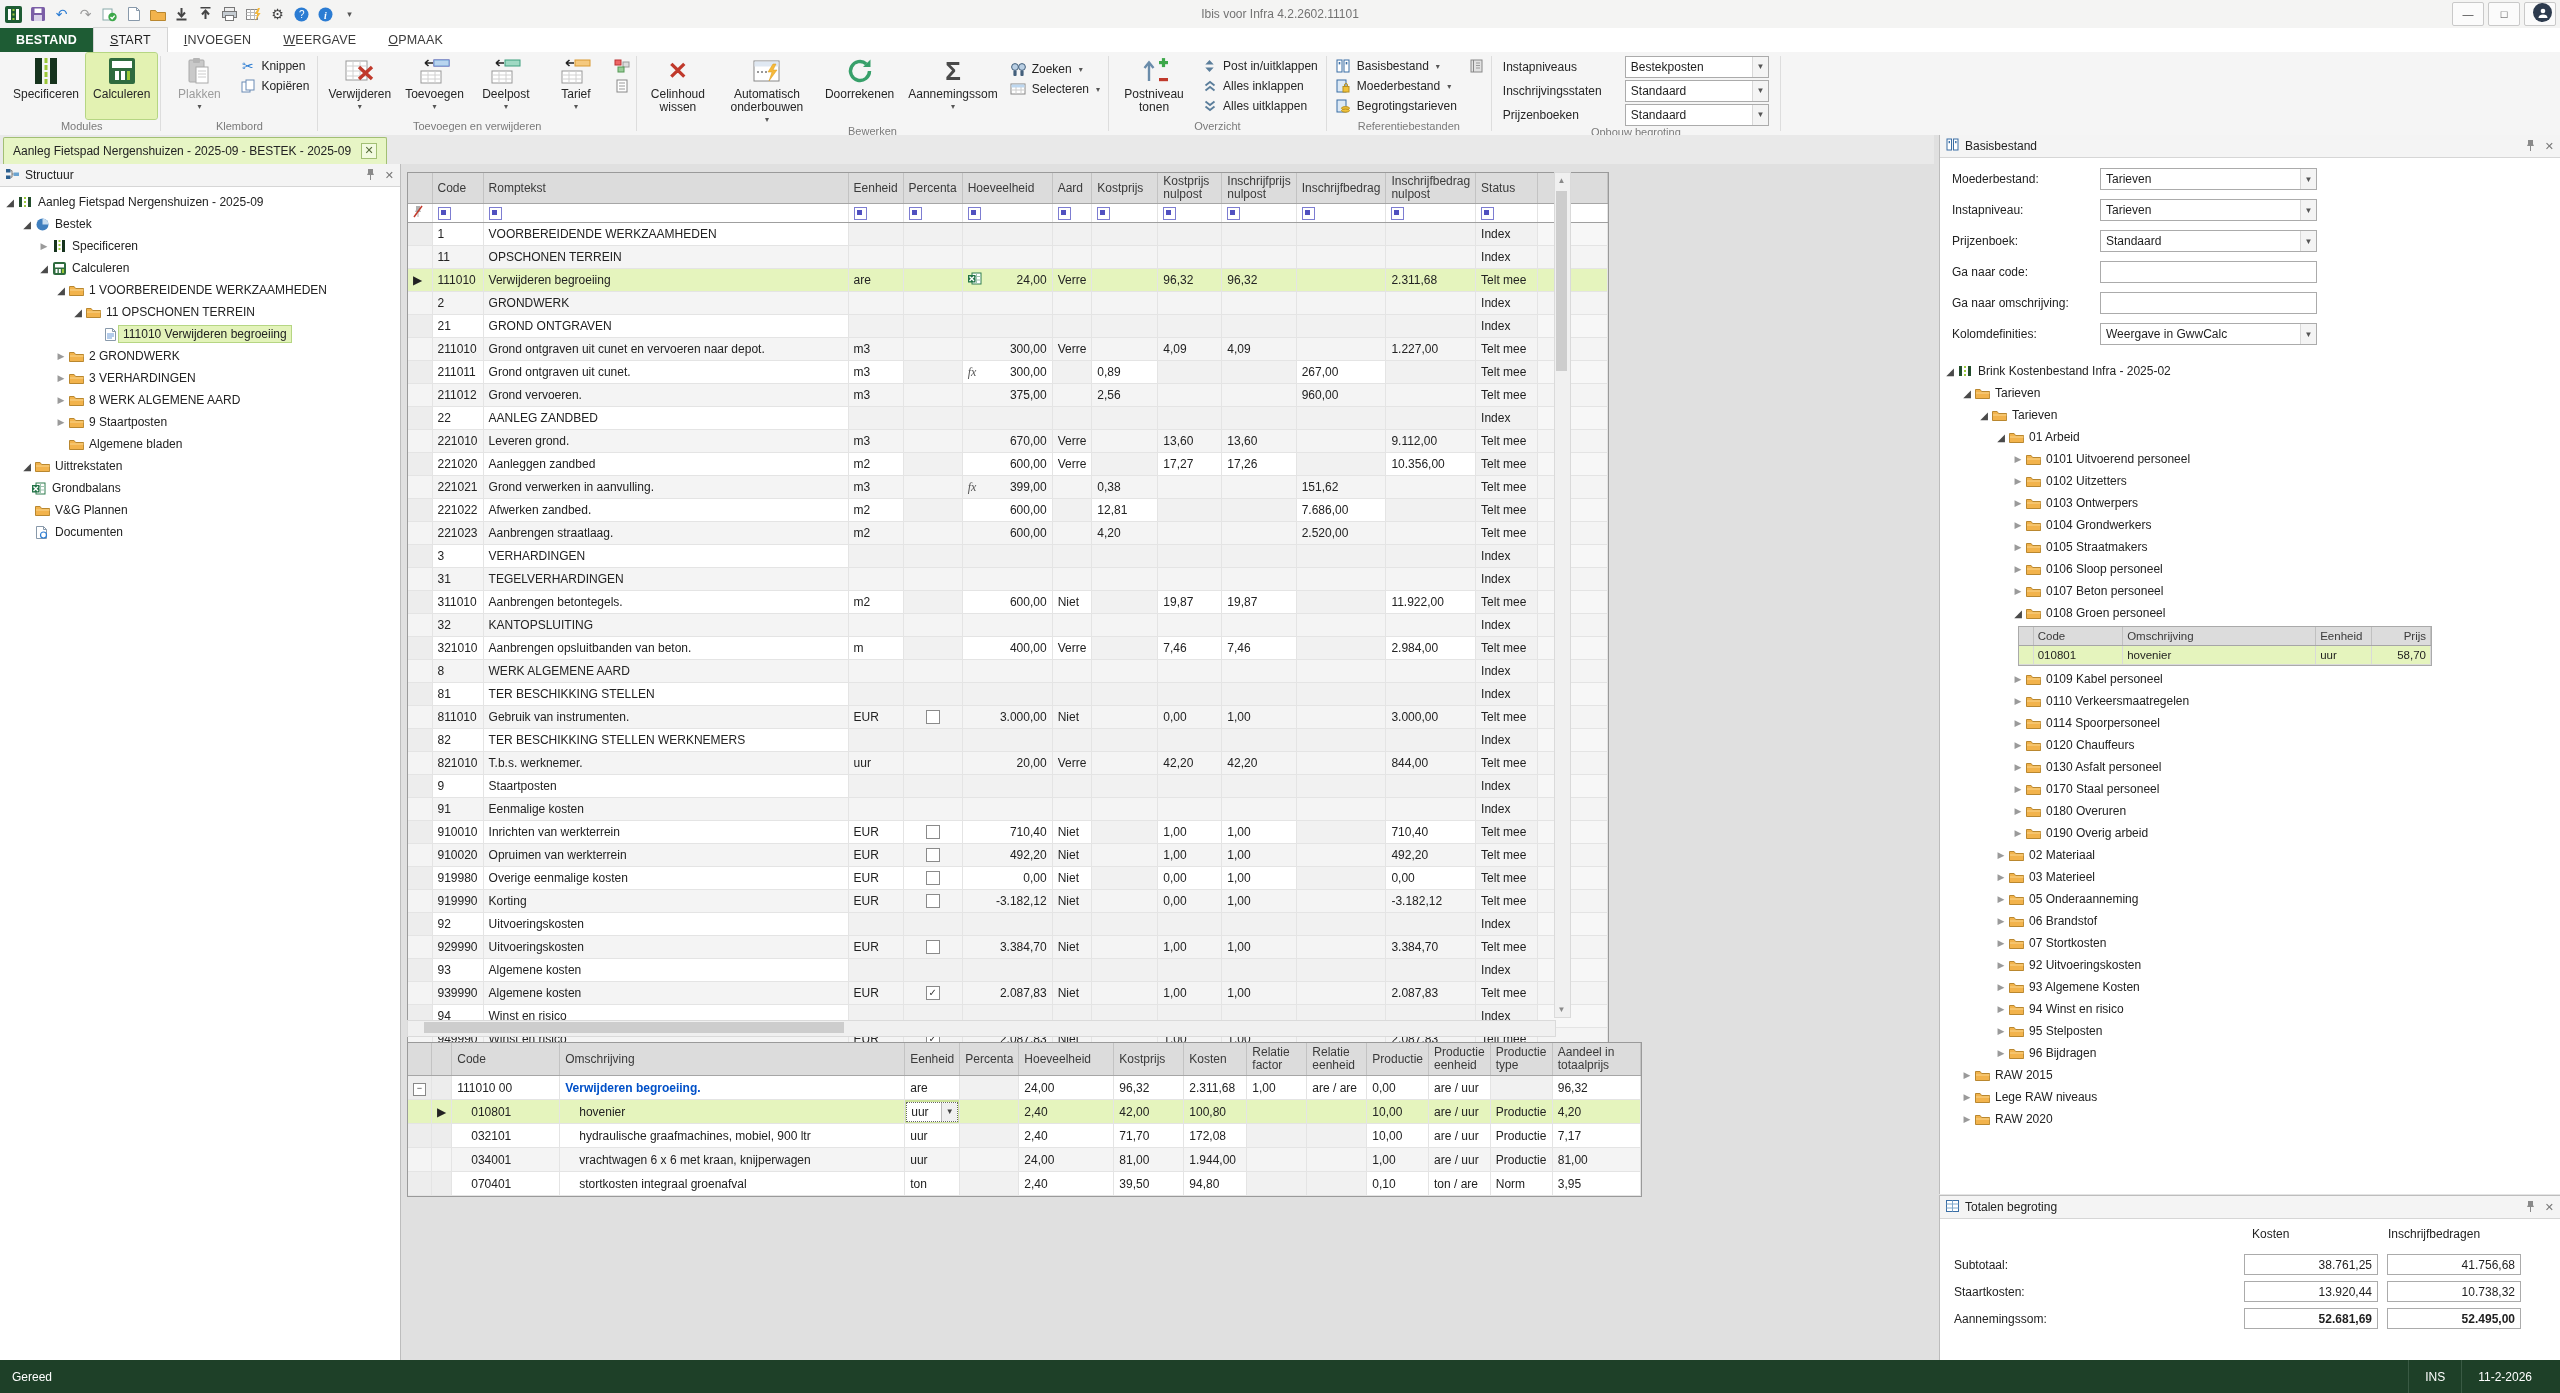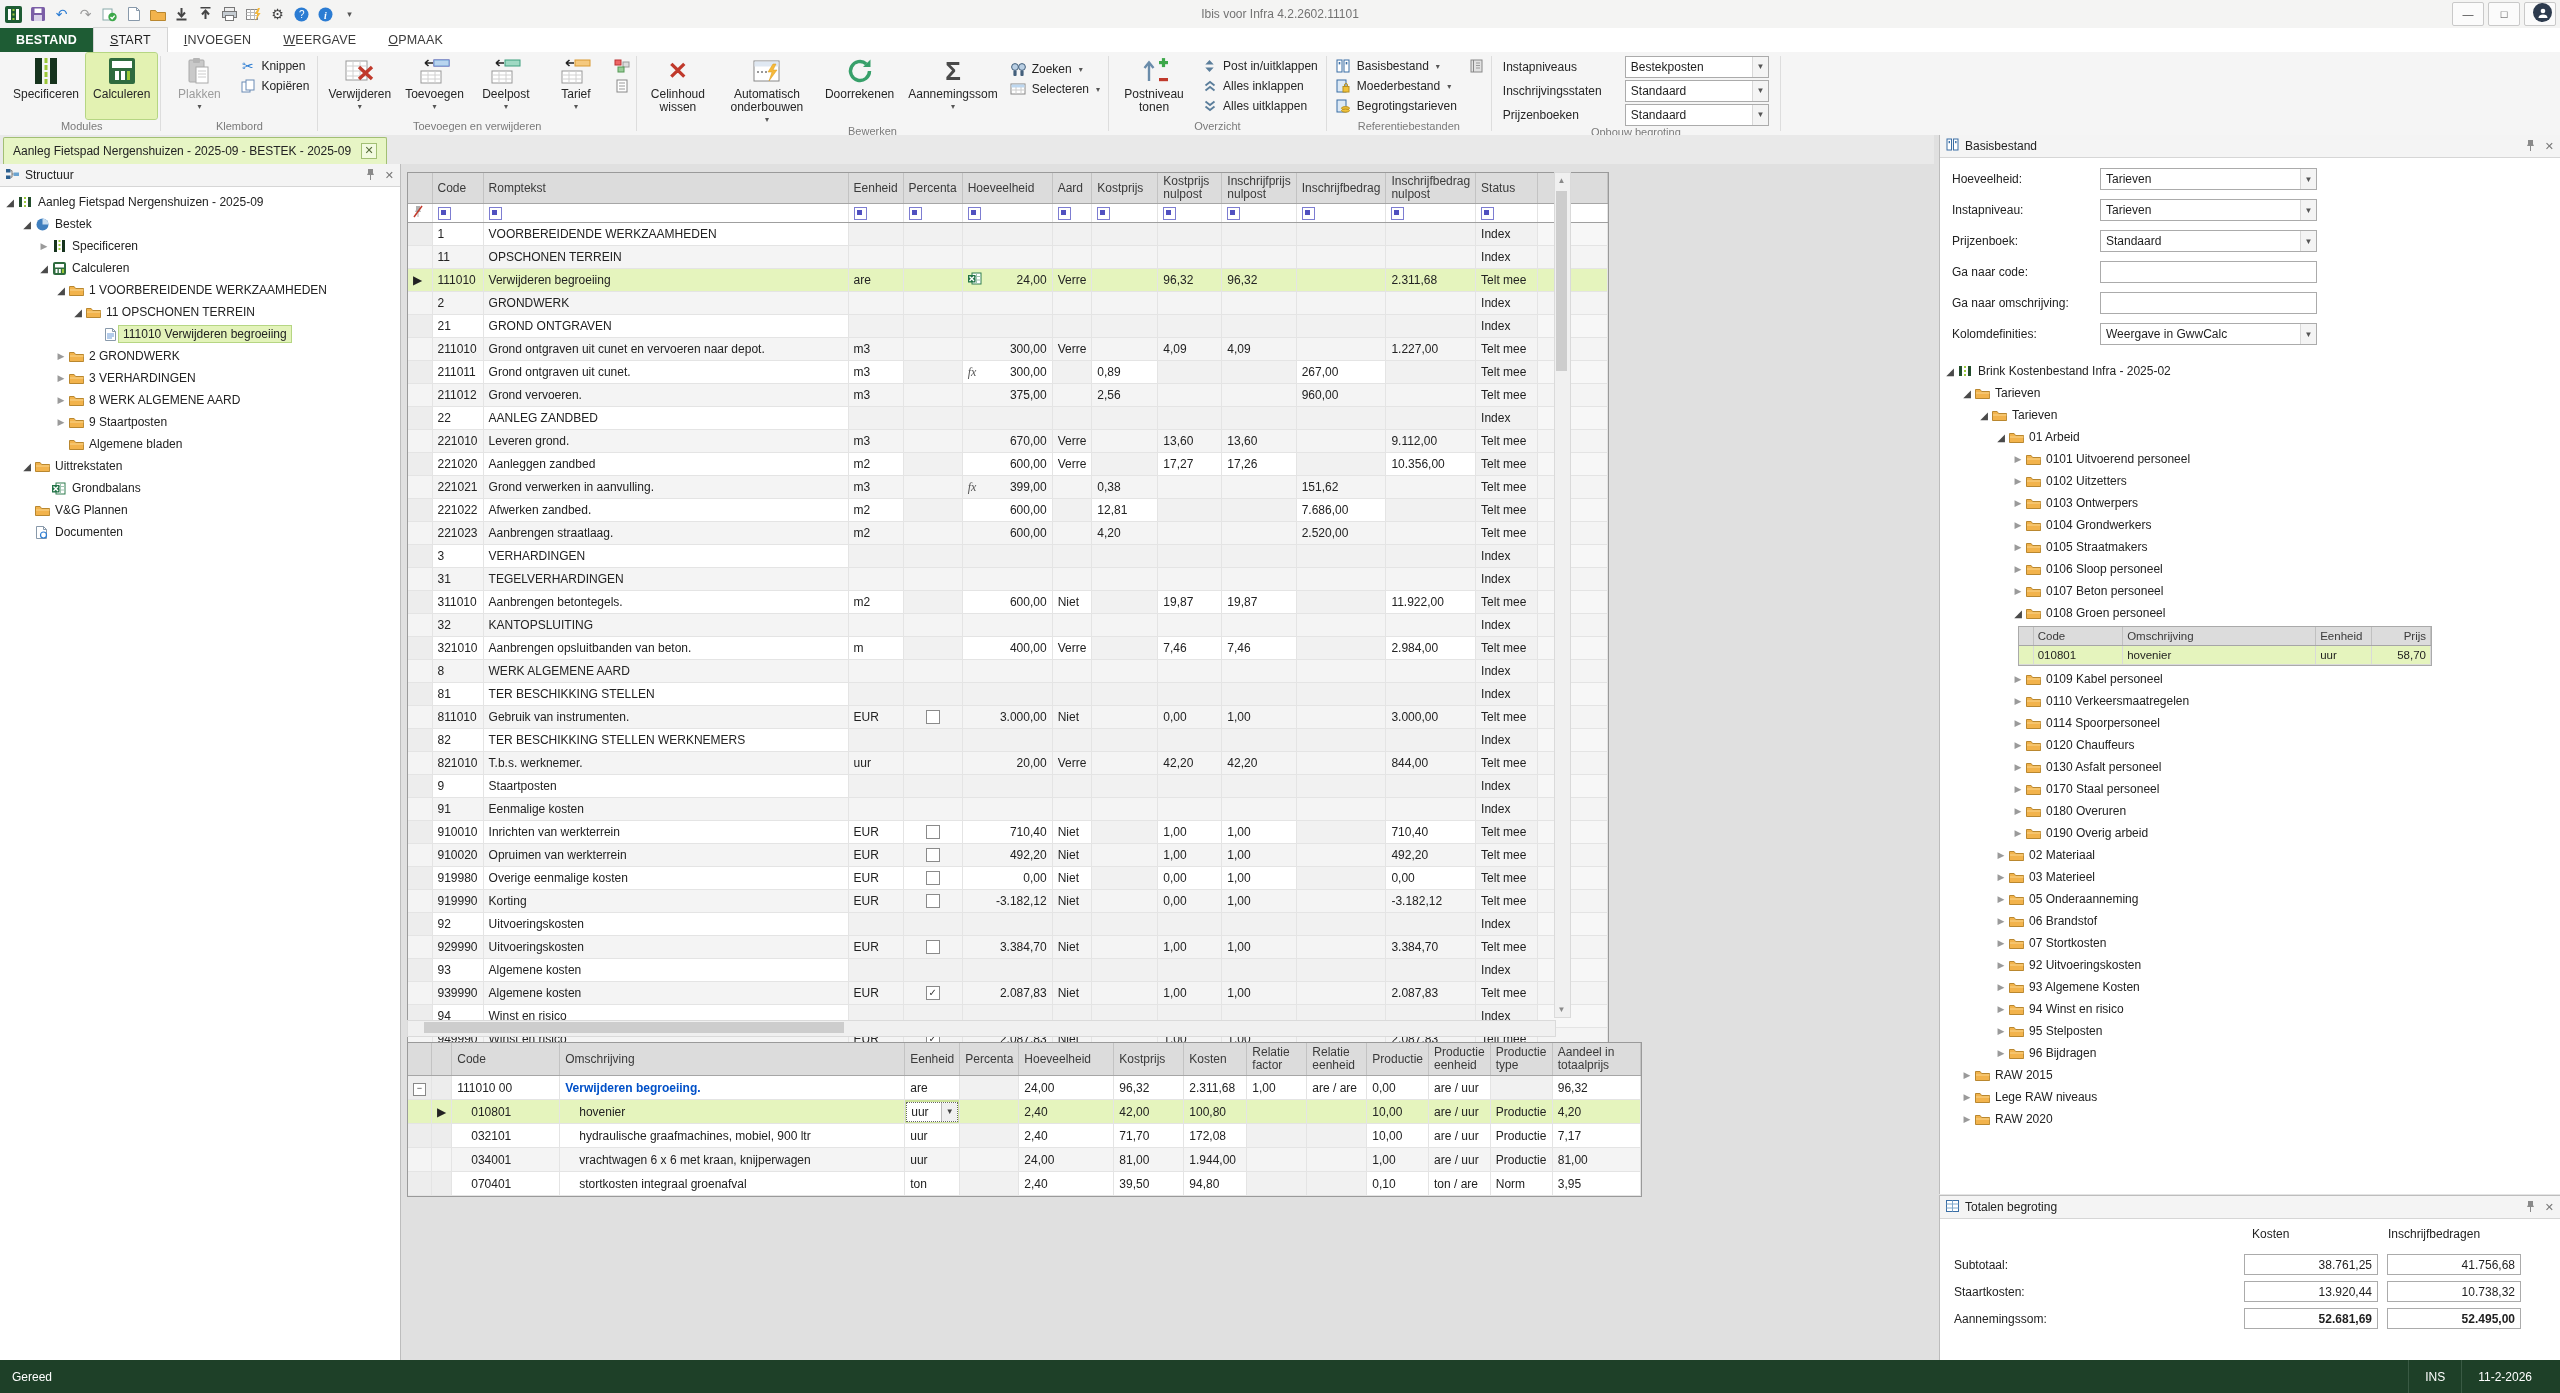--- a/index.html
+++ b/index.html
@@ -713,21 +713,21 @@
         <div class="titem" style="padding-left:21px">
       <span class="texp open">◢</span>
       <span class="ticon">
             <svg width="15" height="12">
               <path d="M.5 2.5h4.6l1.5 2h8v7H.5z" fill="#f2b34c" stroke="#b9872f"></path>
               <path d="M1 6h13.5" stroke="#f9d58d"></path>
             </svg>
           </span>
       <span class="tlabel">Uittrekstaten</span>
     </div>
-        <div class="titem" style="padding-left:38px">
+        <div class="titem" style="padding-left:18px">
       <span class="texp "></span>
       <span class="ticon">
             <svg width="14" height="13">
               <rect x="4" y="1" width="9" height="11" fill="#fff" stroke="#2f7d4f"></rect>
               <path d="M4 4.5h9M4 8h9M8.5 1v11" stroke="#9cc3ae"></path>
               <rect x="0" y="3" width="7.5" height="7.5" fill="#217346"></rect>
               <path d="M1.5 4.5l4.5 4.5M6 4.5L1.5 9" stroke="#fff" stroke-width="1.4"></path>
             </svg>
           </span>
       <span class="tlabel">Grondbalans</span>
@@ -1637,21 +1637,21 @@
       <span class="ph-tools">
         <span><svg width="9" height="12">
               <path d="M2 1h5v4l1 2H1l1-2z" fill="#8a8a8a"></path>
               <path d="M4.5 7v5" stroke="#8a8a8a"></path>
             </svg></span>
         <span>✕</span>
       </span>
     </div>
     <div id="bbform">
         <div class="frow">
-     <span class="flabel">Hoeveelheid:</span>
+     <span class="flabel">Moederbestand:</span>
      <div class="fctl">
             <span class="cval">Tarieven</span>
             <span class="arr">▼</span>
           </div>
    </div>
         <div class="frow">
      <span class="flabel">Instapniveau:</span>
      <div class="fctl">
             <span class="cval">Tarieven</span>
             <span class="arr">▼</span>

